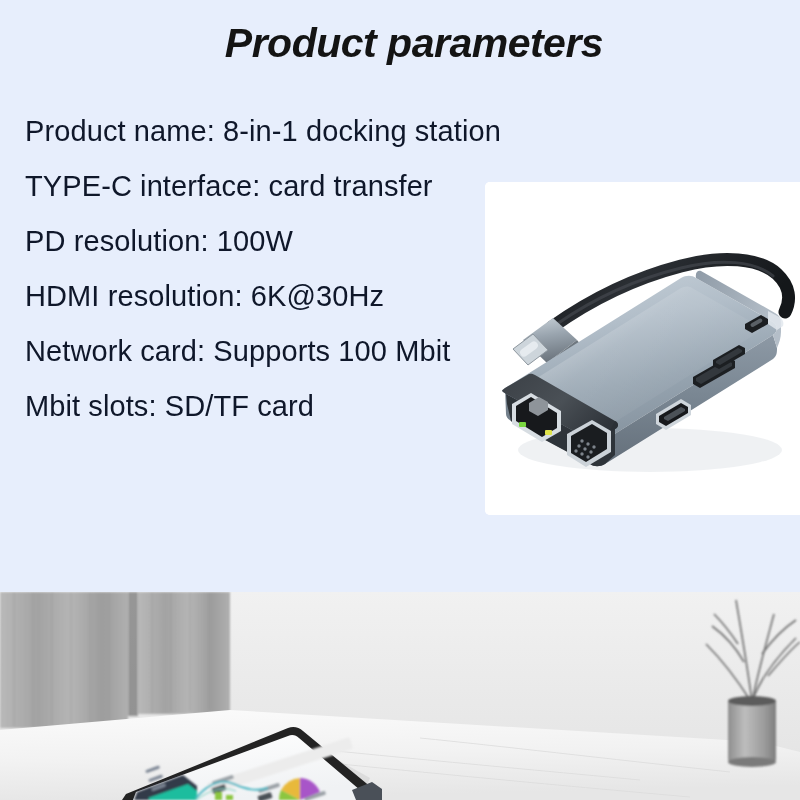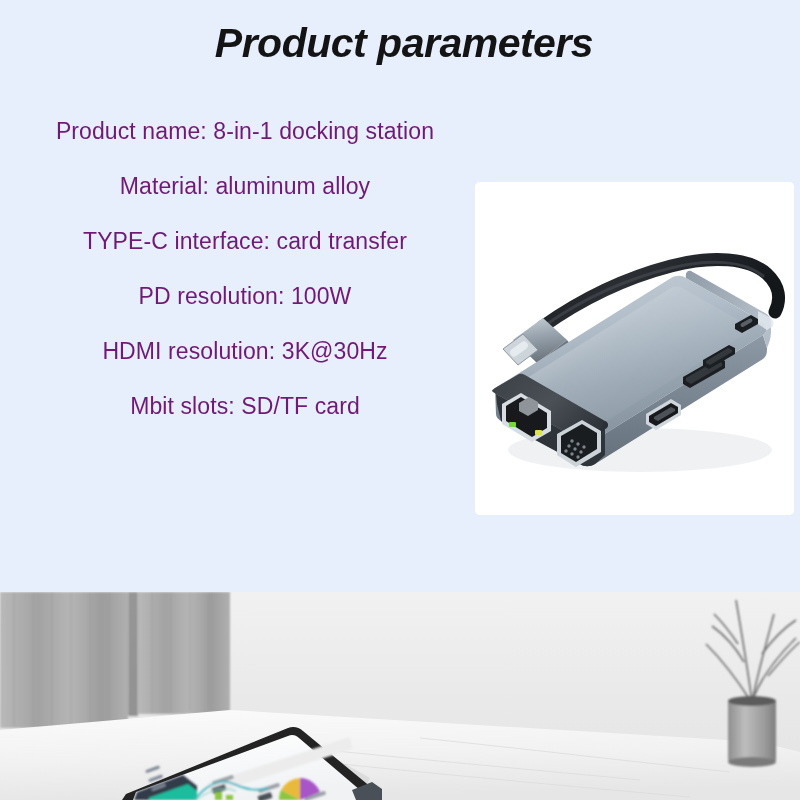--- a/index.html
+++ b/index.html
@@ -12,21 +12,21 @@
     width: 800px;
     height: 800px;
     overflow: hidden;
     font-family: "Liberation Sans", sans-serif;
     background: #e7eefc;
   }
 
   
   #spec-panel {
     position: absolute;
-    left: 4px; top: 0;
+    left: 14px; top: 0;
     width: 779px; height: 592px;
     background: #e7eefc;
   }
 
   #page-title {
     position: absolute;
     left: 0; top: 18px;
     width: 800px;
     text-align: center;
     font-size: 41px;
@@ -38,27 +38,26 @@
     white-space: nowrap;
   }
 
   #spec-list {
     position: absolute;
     left: 11px;
     top: 104px;
     width: 460px;
   }
   .spec-line {
-    font-size: 23px;
-    color: #701a75;
+    font-size: 29px;
+    color: #0f172a;
     line-height: 55px;
     height: 55px;
     white-space: nowrap;
     letter-spacing: 0.1px;
-    text-align: center;
   }
 
   
   #product-card {
     position: absolute;
     left: 471px; top: 182px;
     width: 319px; height: 333px;
     background: #ffffff;
     border-radius: 5px;
     overflow: hidden;
@@ -82,24 +81,24 @@
 <body>
 
 <div id="page">
 
   <div id="spec-panel">
 
     <div id="page-title">Product parameters</div>
 
     <div id="spec-list">
       <div class="spec-line">Product name: 8-in-1 docking station</div>
-      <div class="spec-line">Material: aluminum alloy</div>
       <div class="spec-line">TYPE-C interface: card transfer</div>
       <div class="spec-line">PD resolution: 100W</div>
-      <div class="spec-line">HDMI resolution: 3K@30Hz</div>
+      <div class="spec-line">HDMI resolution: 6K@30Hz</div>
+      <div class="spec-line">Network card: Supports 100 Mbit</div>
       <div class="spec-line">Mbit slots: SD/TF card</div>
     </div>
 
     <div id="product-card">
       <svg id="product-photo" viewBox="0 0 319 333">
         <defs>
           <linearGradient id="topFace" x1="0" y1="0" x2="0.35" y2="1">
             <stop offset="0%" stop-color="#c8d2da"></stop>
             <stop offset="38%" stop-color="#b2bec9"></stop>
             <stop offset="72%" stop-color="#97a5b1"></stop>

